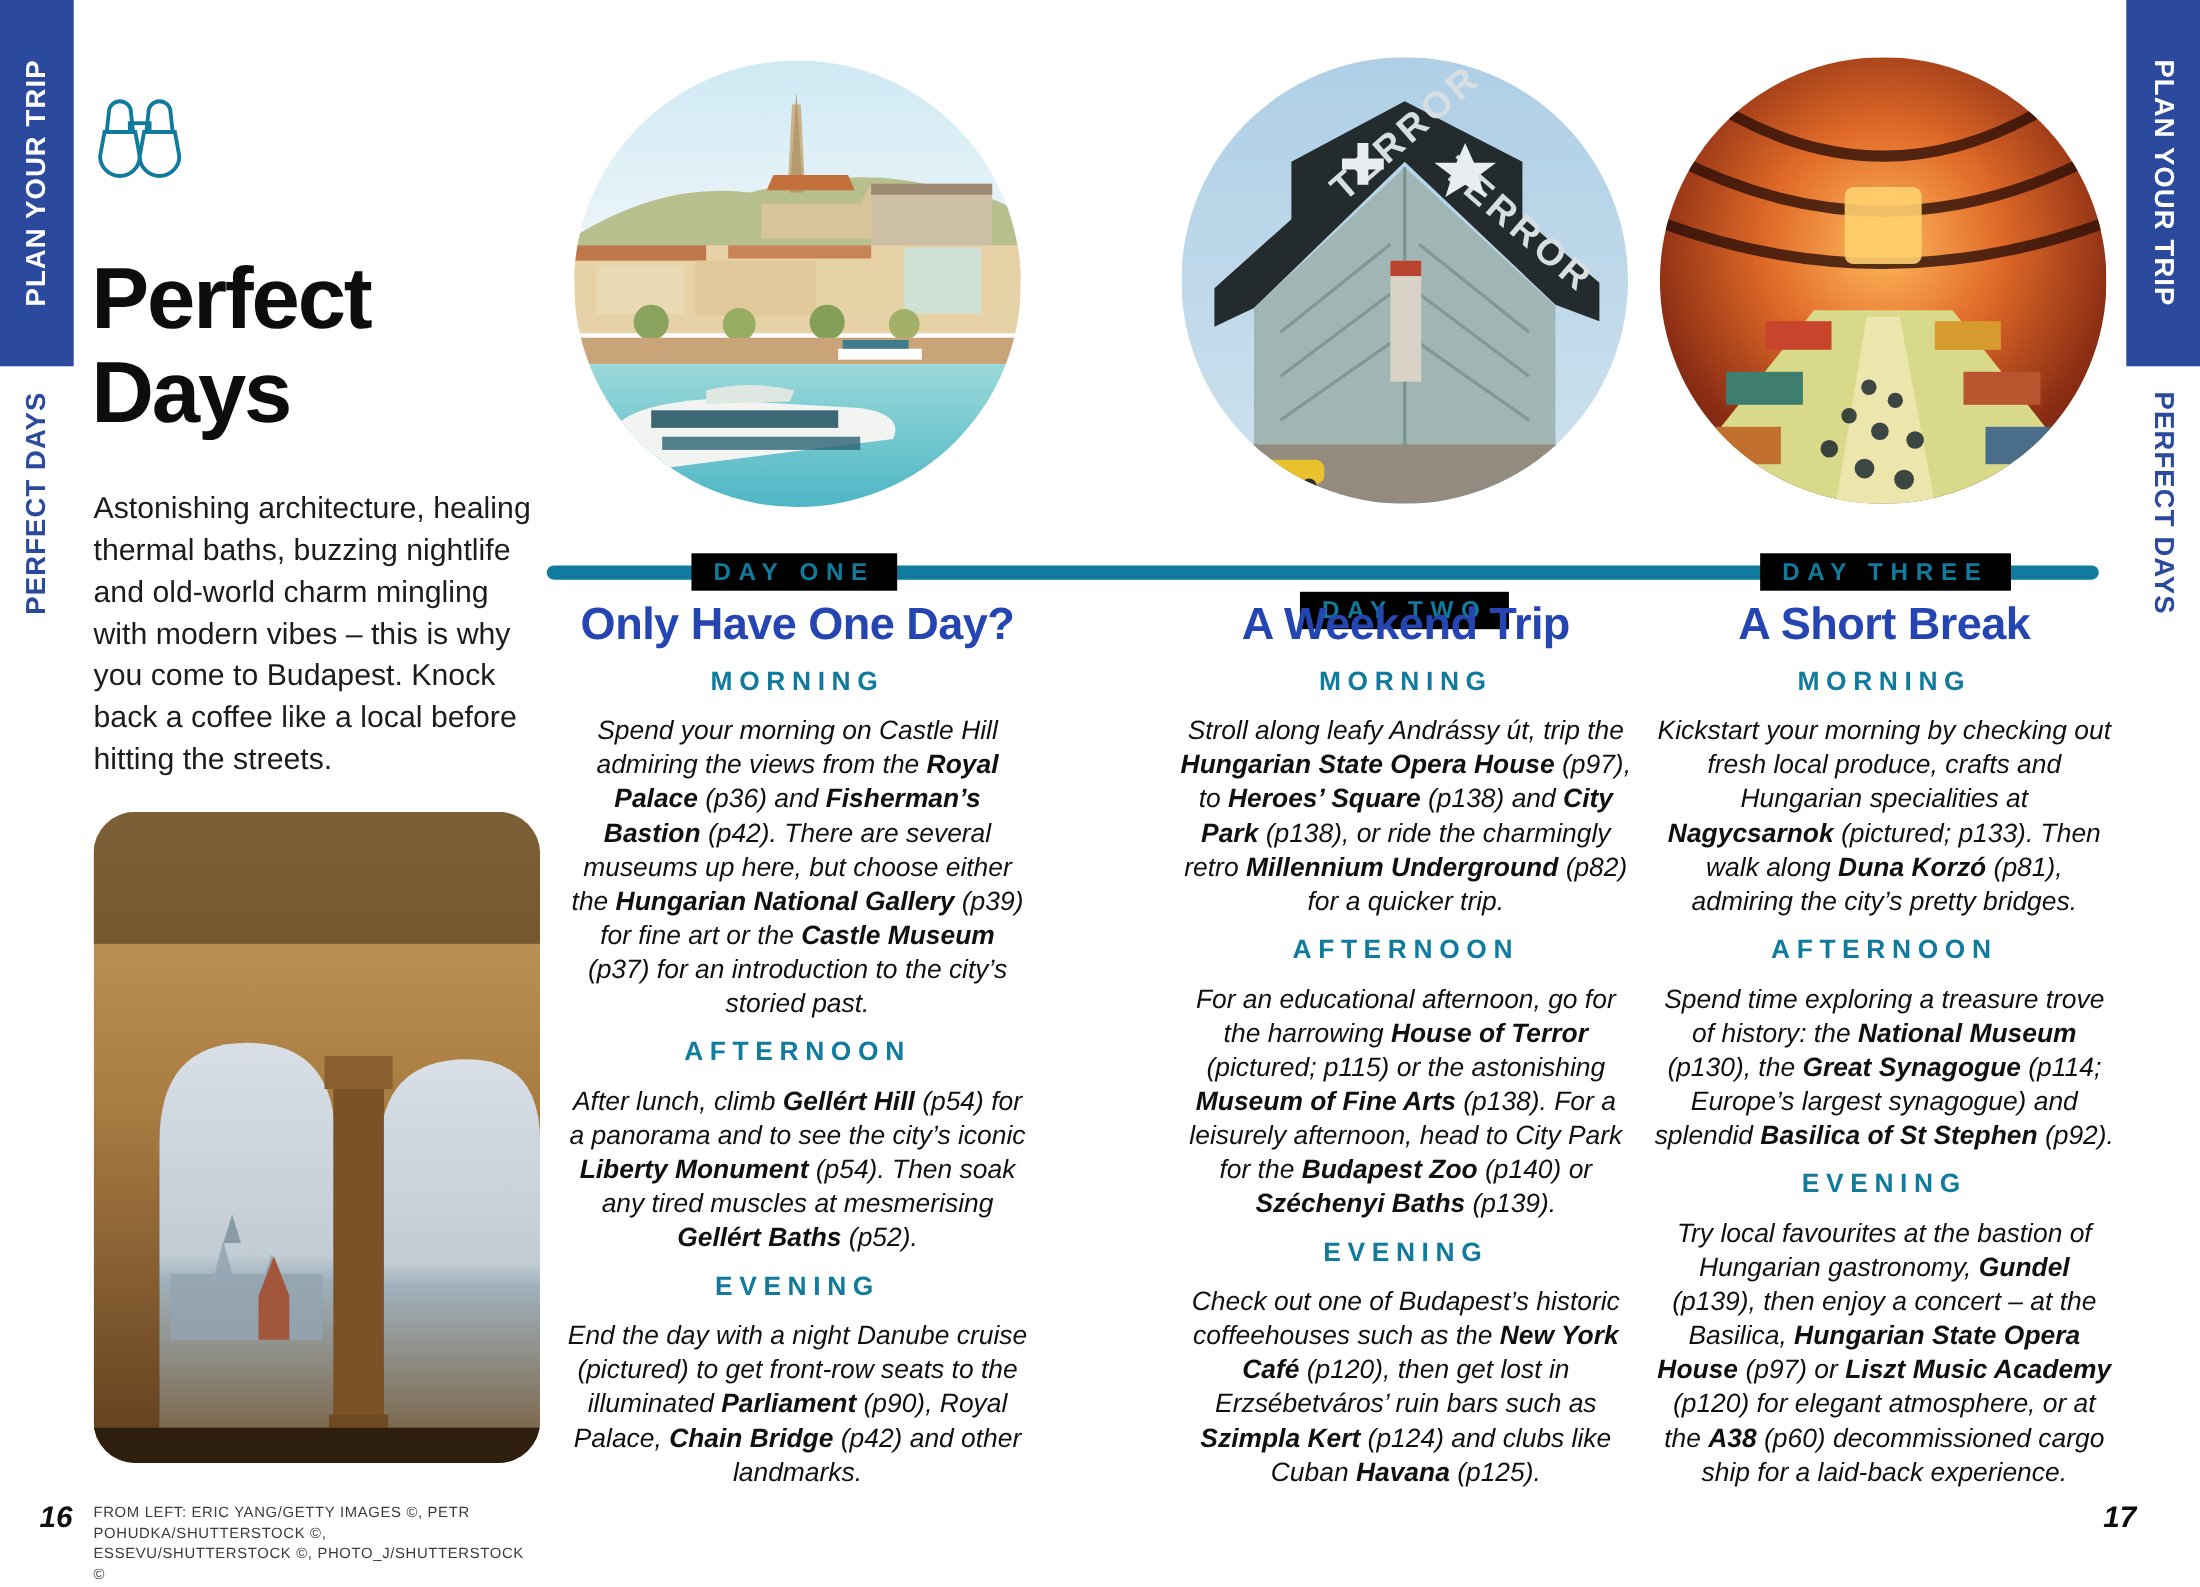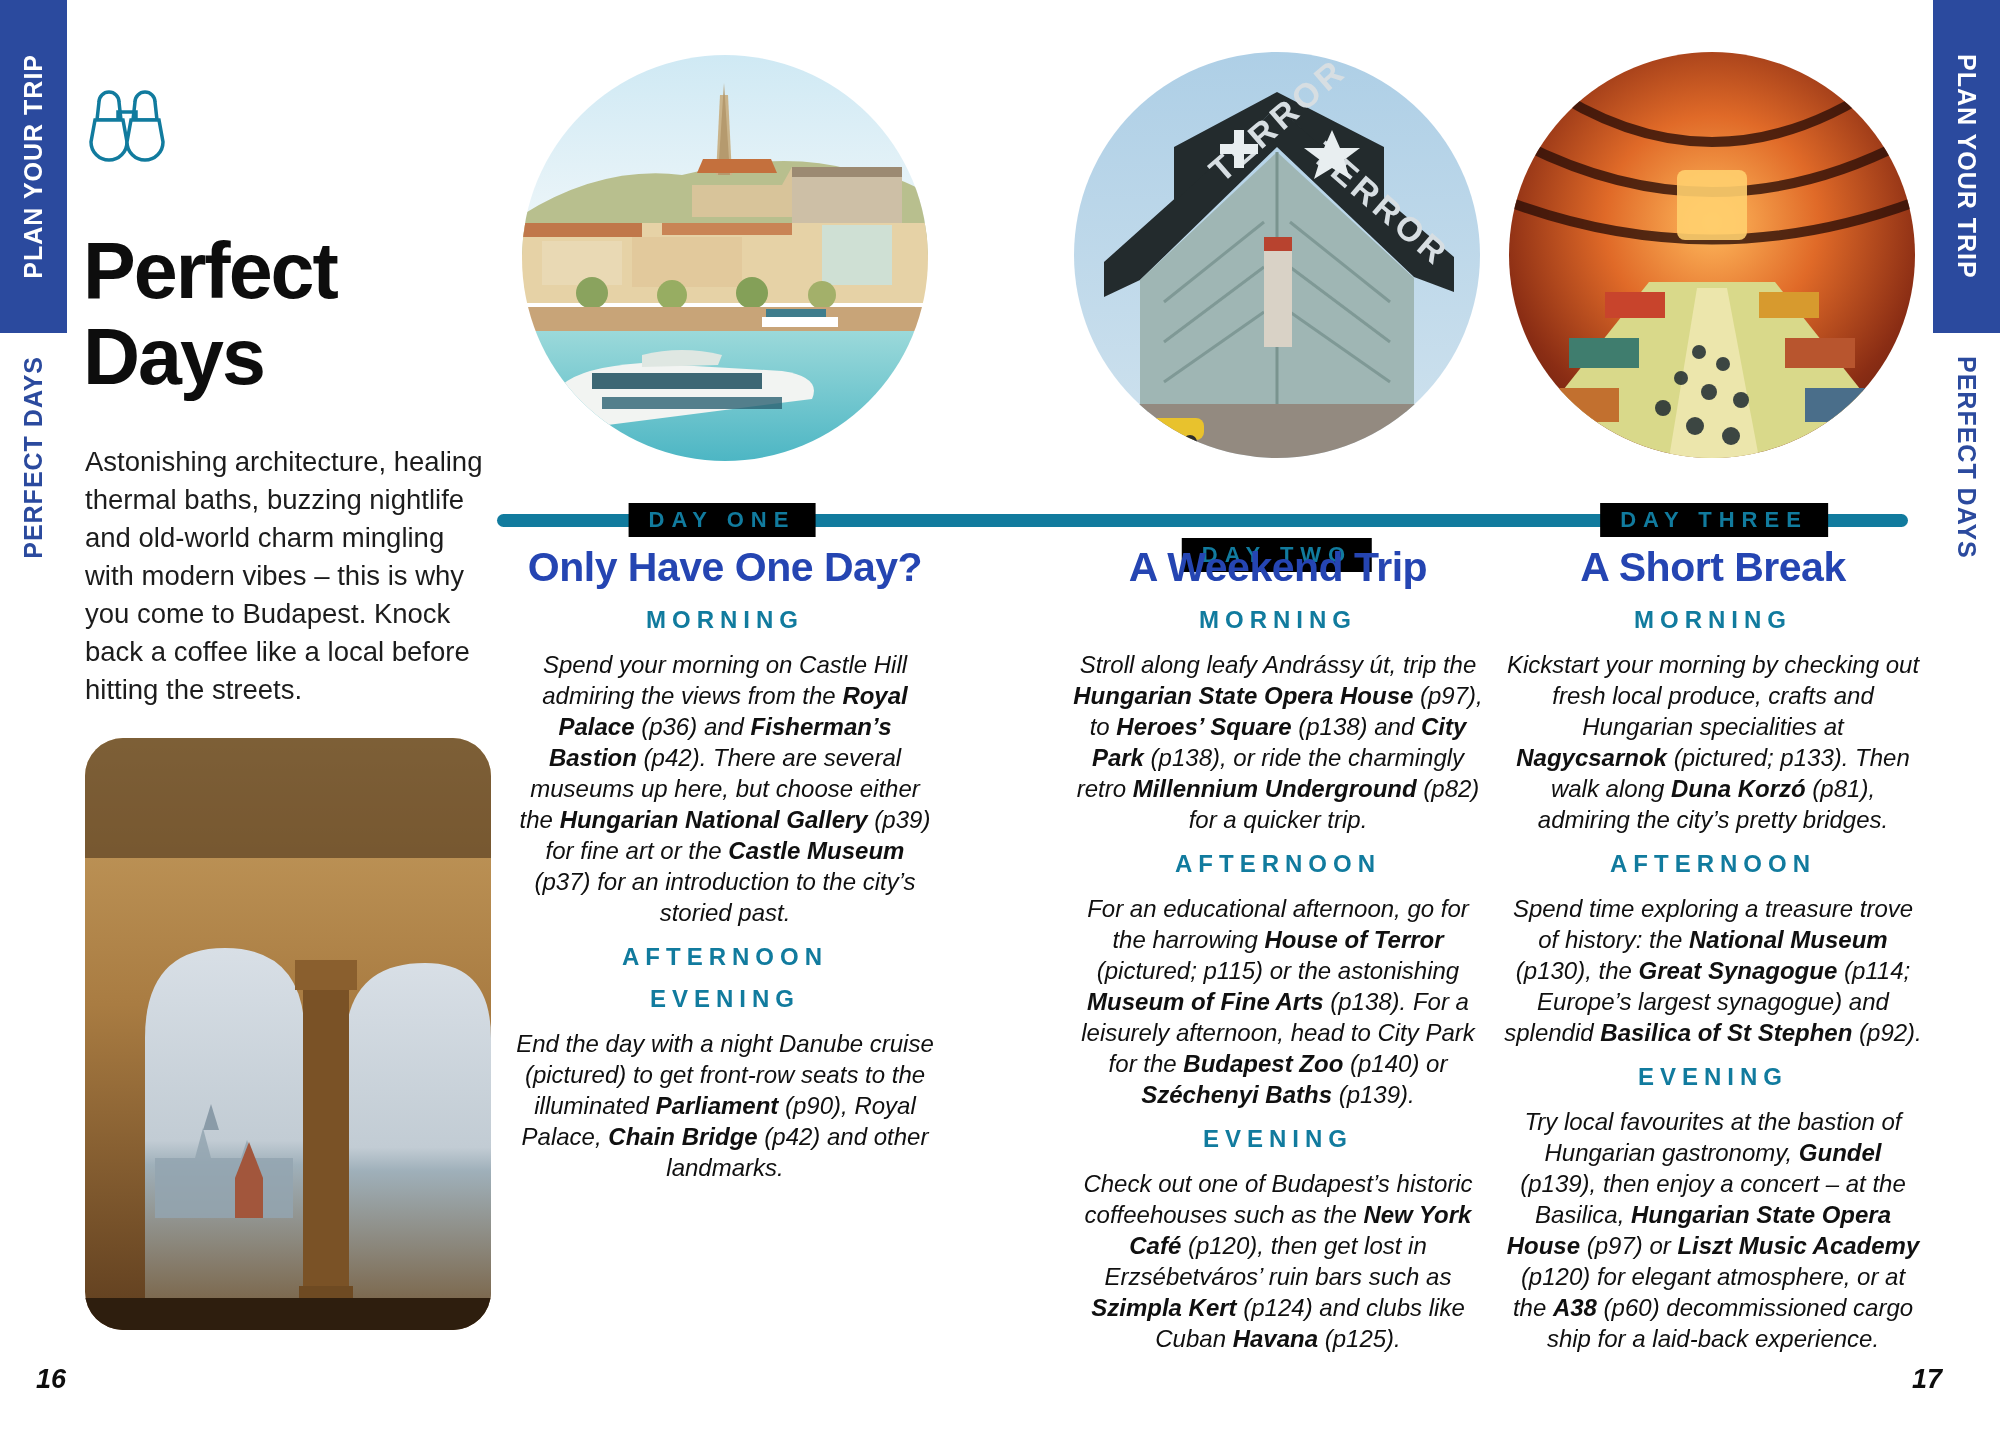--- a/index.html
+++ b/index.html
@@ -115,20 +115,21 @@
 
       <path d="M150 440 l14 -36 l14 36 v40 h-28 z" fill="#a2563c"></path>
 
       <rect x="218" y="240" width="46" height="320" fill="#7a5226"></rect>
       <rect x="210" y="222" width="62" height="30" fill="#8a5f2e"></rect>
       <rect x="214" y="548" width="54" height="26" fill="#6e4a22"></rect>
       <rect x="0" y="0" width="406" height="120" fill="#3f2a14" opacity="0.55"></rect>
       <rect x="0" y="560" width="406" height="32" fill="#2e1e0e"></rect>
     </svg>
   </div>
+  <div id="credits">FROM LEFT: ERIC YANG/GETTY IMAGES ©, PETR POHUDKA/SHUTTERSTOCK ©, ESSEVU/SHUTTERSTOCK ©, PHOTO_J/SHUTTERSTOCK ©</div>
 
   <div id="pagenum-left" class="pagenum">16</div>
   <div id="pagenum-right" class="pagenum">17</div>
 
   <div id="circle1" class="circle-photo">
     <svg width="406" height="406" viewBox="0 0 406 406">
       <defs>
         <linearGradient id="sky1" x1="0" y1="0" x2="0" y2="1">
           <stop offset="0" stop-color="#cfe9f4"></stop>
             <stop offset="1" stop-color="#eef6f9"></stop>
@@ -263,20 +264,21 @@
   <div id="divider-bar"></div>
   <div id="day-label-1" class="day-label">DAY ONE</div>
   <div id="day-label-2" class="day-label">DAY TWO</div>
   <div id="day-label-3" class="day-label">DAY THREE</div>
 
   <div id="col1" class="day-col">
     <h2 class="day-title">Only Have One Day?</h2>
     <div class="sec-label">MORNING</div>
     <p class="sec-par"><span>Spend your morning on Castle Hill admiring the views from the </span><b>Royal Palace</b><span> (p36) and </span><b>Fisherman’s Bastion</b><span> (p42). There are several museums up here, but choose either the </span><b>Hungarian National Gallery</b><span> (p39) for fine art or the </span><b>Castle Museum</b><span> (p37) for an introduction to the city’s storied past.</span></p>
     <div class="sec-label">AFTERNOON</div>
+    <p class="sec-par"><span>After lunch, climb </span><b>Gellért Hill</b><span> (p54) for a panorama and to see the city’s iconic </span><b>Liberty Monument</b><span> (p54). Then soak any tired muscles at mesmerising </span><b>Gellért Baths</b><span> (p52).</span></p>
     <div class="sec-label">EVENING</div>
     <p class="sec-par"><span>End the day with a night Danube cruise (pictured) to get front-row seats to the illuminated </span><b>Parliament</b><span> (p90), Royal Palace, </span><b>Chain Bridge</b><span> (p42) and other landmarks.</span></p>
   </div>
 
   <div id="col2" class="day-col">
     <h2 class="day-title">A Weekend Trip</h2>
     <div class="sec-label">MORNING</div>
     <p class="sec-par"><span>Stroll along leafy Andrássy út, trip the </span><b>Hungarian State Opera House</b><span> (p97), to </span><b>Heroes’ Square</b><span> (p138) and </span><b>City Park</b><span> (p138), or ride the charmingly retro </span><b>Millennium Underground</b><span> (p82) for a quicker trip.</span></p>
     <div class="sec-label">AFTERNOON</div>
     <p class="sec-par"><span>For an educational afternoon, go for the harrowing </span><b>House of Terror</b><span> (pictured; p115) or the astonishing </span><b>Museum of Fine Arts</b><span> (p138). For a leisurely afternoon, head to City Park for the </span><b>Budapest Zoo</b><span> (p140) or </span><b>Széchenyi Baths</b><span> (p139).</span></p>

